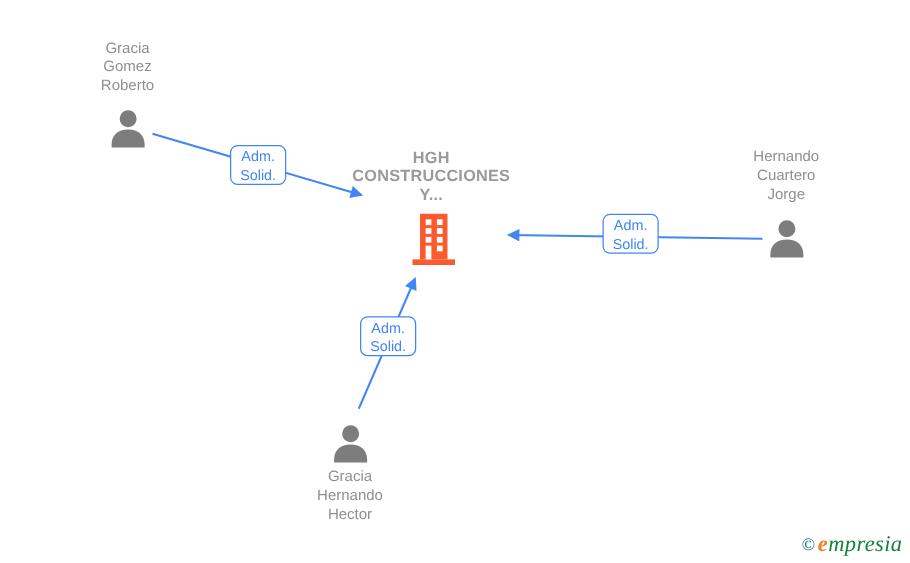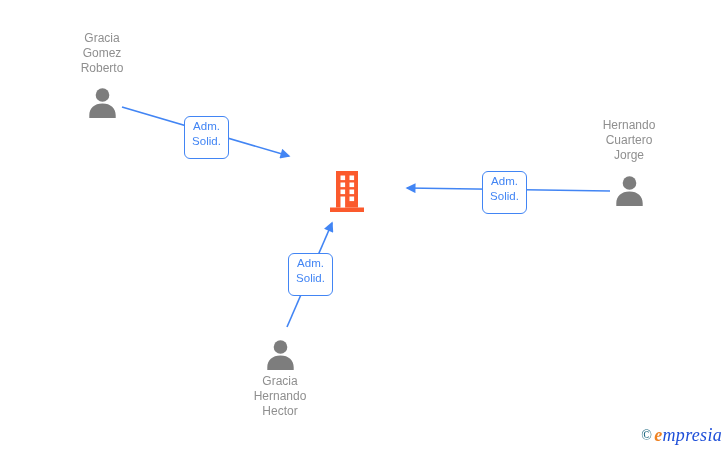--- a/index.html
+++ b/index.html
@@ -11,33 +11,33 @@
   .node-label{
     position:absolute;color:#8f8f8f;font-size:12px;line-height:15px;
     text-align:center;white-space:pre-line;width:100px;
   }
   .company-label{
     width:170px;font-size:13px;line-height:15px;font-weight:600;color:#9a9a9a;
     letter-spacing:.2px;
   }
   .node-icon{position:absolute;}
   .edge-label{
-    position:absolute;width:45px;height:43px;box-sizing:border-box;
+    position:absolute;width:45px;height:32px;box-sizing:border-box;
     border:1.5px solid #4285F4;border-radius:6px;background:#fff;
     color:#4285F4;font-size:11.5px;line-height:15px;font-weight:500;
     text-align:center;white-space:pre-line;padding-top:2px;
   }
   .logo{
     position:absolute;right:6px;bottom:4px;
     font-family:"Liberation Serif",serif;font-style:italic;font-size:18px;
     letter-spacing:.3px;cursor:pointer;
   }
   .logo .c{color:#19657e;font-style:normal;font-size:14px;vertical-align:1px;margin-right:2px;}
   .logo .e{color:#ef8222;font-weight:bold;}
-  .logo .rest{color:#1d4ed8;}
+  .logo .rest{color:#15803d;}
 </style>
 </head>
 <body>
 
 <div class="canvas">
 
   <svg class="edges" width="728" height="450" viewBox="0 0 728 450">
     <defs>
       <marker id="arrowhead" markerUnits="userSpaceOnUse" markerWidth="12" markerHeight="10" viewBox="0 0 10 10" refX="8.5" refY="5" orient="auto">
         <path d="M0 0 L10 5 L0 10 z" fill="#4285F4"></path>
@@ -51,20 +51,23 @@
   <div class="node-label" style="left:52px;top:31px;">Gracia
 Gomez
 Roberto</div>
   <div class="node-icon" style="left:86px;top:86px;">
     <svg width="33" height="33" viewBox="0 0 33 33" fill="#7d7d7d">
       <circle cx="16.5" cy="9" r="6.8"></circle>
       <path d="M16.5 17.5 c-8.2 0 -13.2 4.8 -13.2 11.8 L3.3 32 h26.4 v-2.7 c0 -7 -5 -11.8 -13.2 -11.8 z"></path>
     </svg>
   </div>
 
+  <div class="node-label company-label" style="left:260px;top:118px;">HGH
+CONSTRUCCIONES
+Y...</div>
   <div class="node-icon" style="left:329px;top:170px;">
     <svg width="36" height="42" viewBox="0 0 36 42">
       <g fill="#FB5A2D">
         <rect x="1" y="37.5" width="34" height="4.5"></rect>
         <rect x="7" y="1" width="22" height="36.5"></rect>
       </g>
       <g fill="#ffffff">
         <rect x="11.5" y="5.5" width="4.6" height="4.6"></rect>
         <rect x="20.5" y="5.5" width="4.6" height="4.6"></rect>
         <rect x="11.5" y="12.5" width="4.6" height="4.6"></rect>

